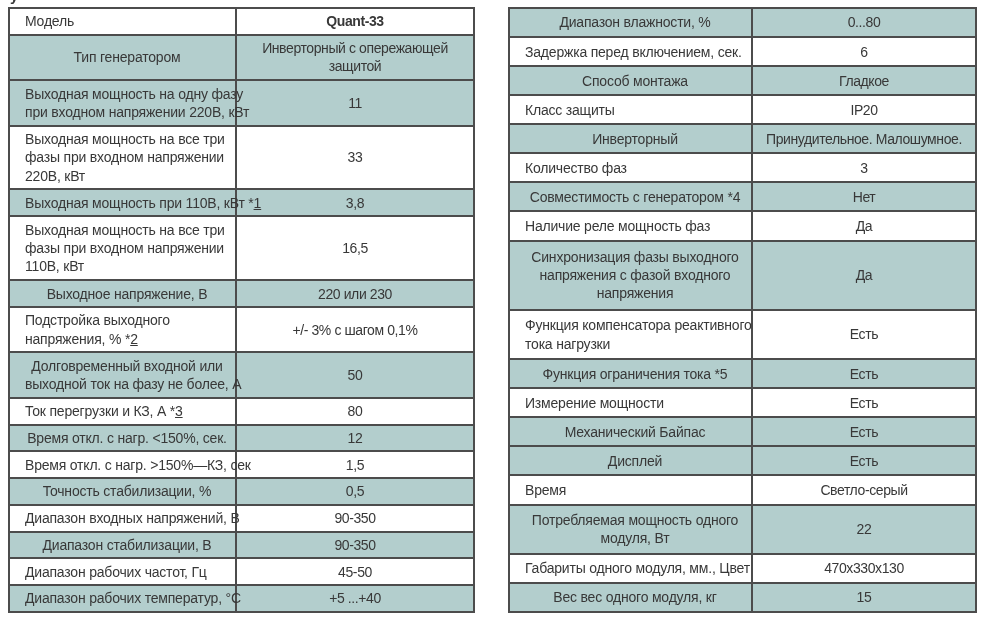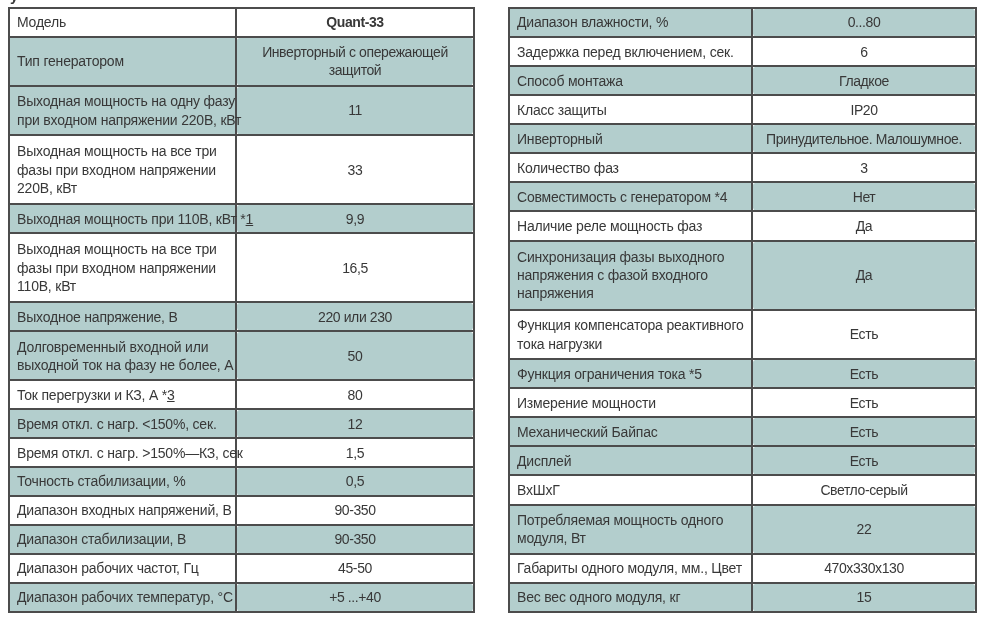--- a/index.html
+++ b/index.html
@@ -37,32 +37,31 @@
   table.spec-left col.c-label{width:227px;}
   table.spec-right col.c-label{width:243px;}
   td{
     border:2px solid var(--border);
     font-size:14px;
     line-height:1.3;
     vertical-align:middle;
     color:var(--text);
   }
   td.label{
-    padding:3px 6px 3px 7px;
+    padding:3px 6px 3px 15px;
     white-space:pre;
     letter-spacing:-0.2px;
   }
   td.value{
     padding:3px 2px;
     text-align:center;
     white-space:pre;
     letter-spacing:-0.4px;
-    border-radius:6px;
-  }
-  tr.shaded td{background:var(--shaded);}
+  }
+  tr.shaded td{background:var(--shaded);text-align:center;}
   td.value.bold{font-weight:bold;}
   .note .u{text-decoration:underline;}
 </style>
 </head>
 <body>
 
 <div class="canvas">
   <div class="artifact">
     <span>у</span>
   </div>
@@ -88,31 +87,36 @@
           <td class="value">11</td>
         </tr>
         <tr>
           <td class="label">Выходная мощность на все три
 фазы при входном напряжении
 220В, кВт</td>
           <td class="value">33</td>
         </tr>
         <tr class="shaded">
           <td class="label">Выходная мощность при 110В, кВт <span class="note"><span>*</span><span class="u">1</span></span></td>
-          <td class="value">9,9</td>
+          <td class="value">3,8</td>
         </tr>
         <tr>
           <td class="label">Выходная мощность на все три
 фазы при входном напряжении
 110В, кВт</td>
           <td class="value">16,5</td>
         </tr>
         <tr class="shaded">
           <td class="label">Выходное напряжение, В</td>
           <td class="value">220 или 230</td>
+        </tr>
+        <tr>
+          <td class="label">Подстройка выходного
+напряжения, % <span class="note"><span>*</span><span class="u">2</span></span></td>
+          <td class="value">+/- 3% с шагом 0,1%</td>
         </tr>
         <tr class="shaded">
           <td class="label">Долговременный входной или
 выходной ток на фазу не более, А</td>
           <td class="value">50</td>
         </tr>
         <tr>
           <td class="label">Ток перегрузки и КЗ, А <span class="note"><span>*</span><span class="u">3</span></span></td>
           <td class="value">80</td>
         </tr>
@@ -206,21 +210,21 @@
         </tr>
         <tr class="shaded">
           <td class="label">Механический Байпас</td>
           <td class="value">Есть</td>
         </tr>
         <tr class="shaded">
           <td class="label">Дисплей</td>
           <td class="value">Есть</td>
         </tr>
         <tr>
-          <td class="label">ВхШхГ</td>
+          <td class="label">Время</td>
           <td class="value">Светло-серый</td>
         </tr>
         <tr class="shaded">
           <td class="label">Потребляемая мощность одного
 модуля, Вт</td>
           <td class="value">22</td>
         </tr>
         <tr>
           <td class="label">Габариты одного модуля, мм., Цвет</td>
           <td class="value">470x330x130</td>

